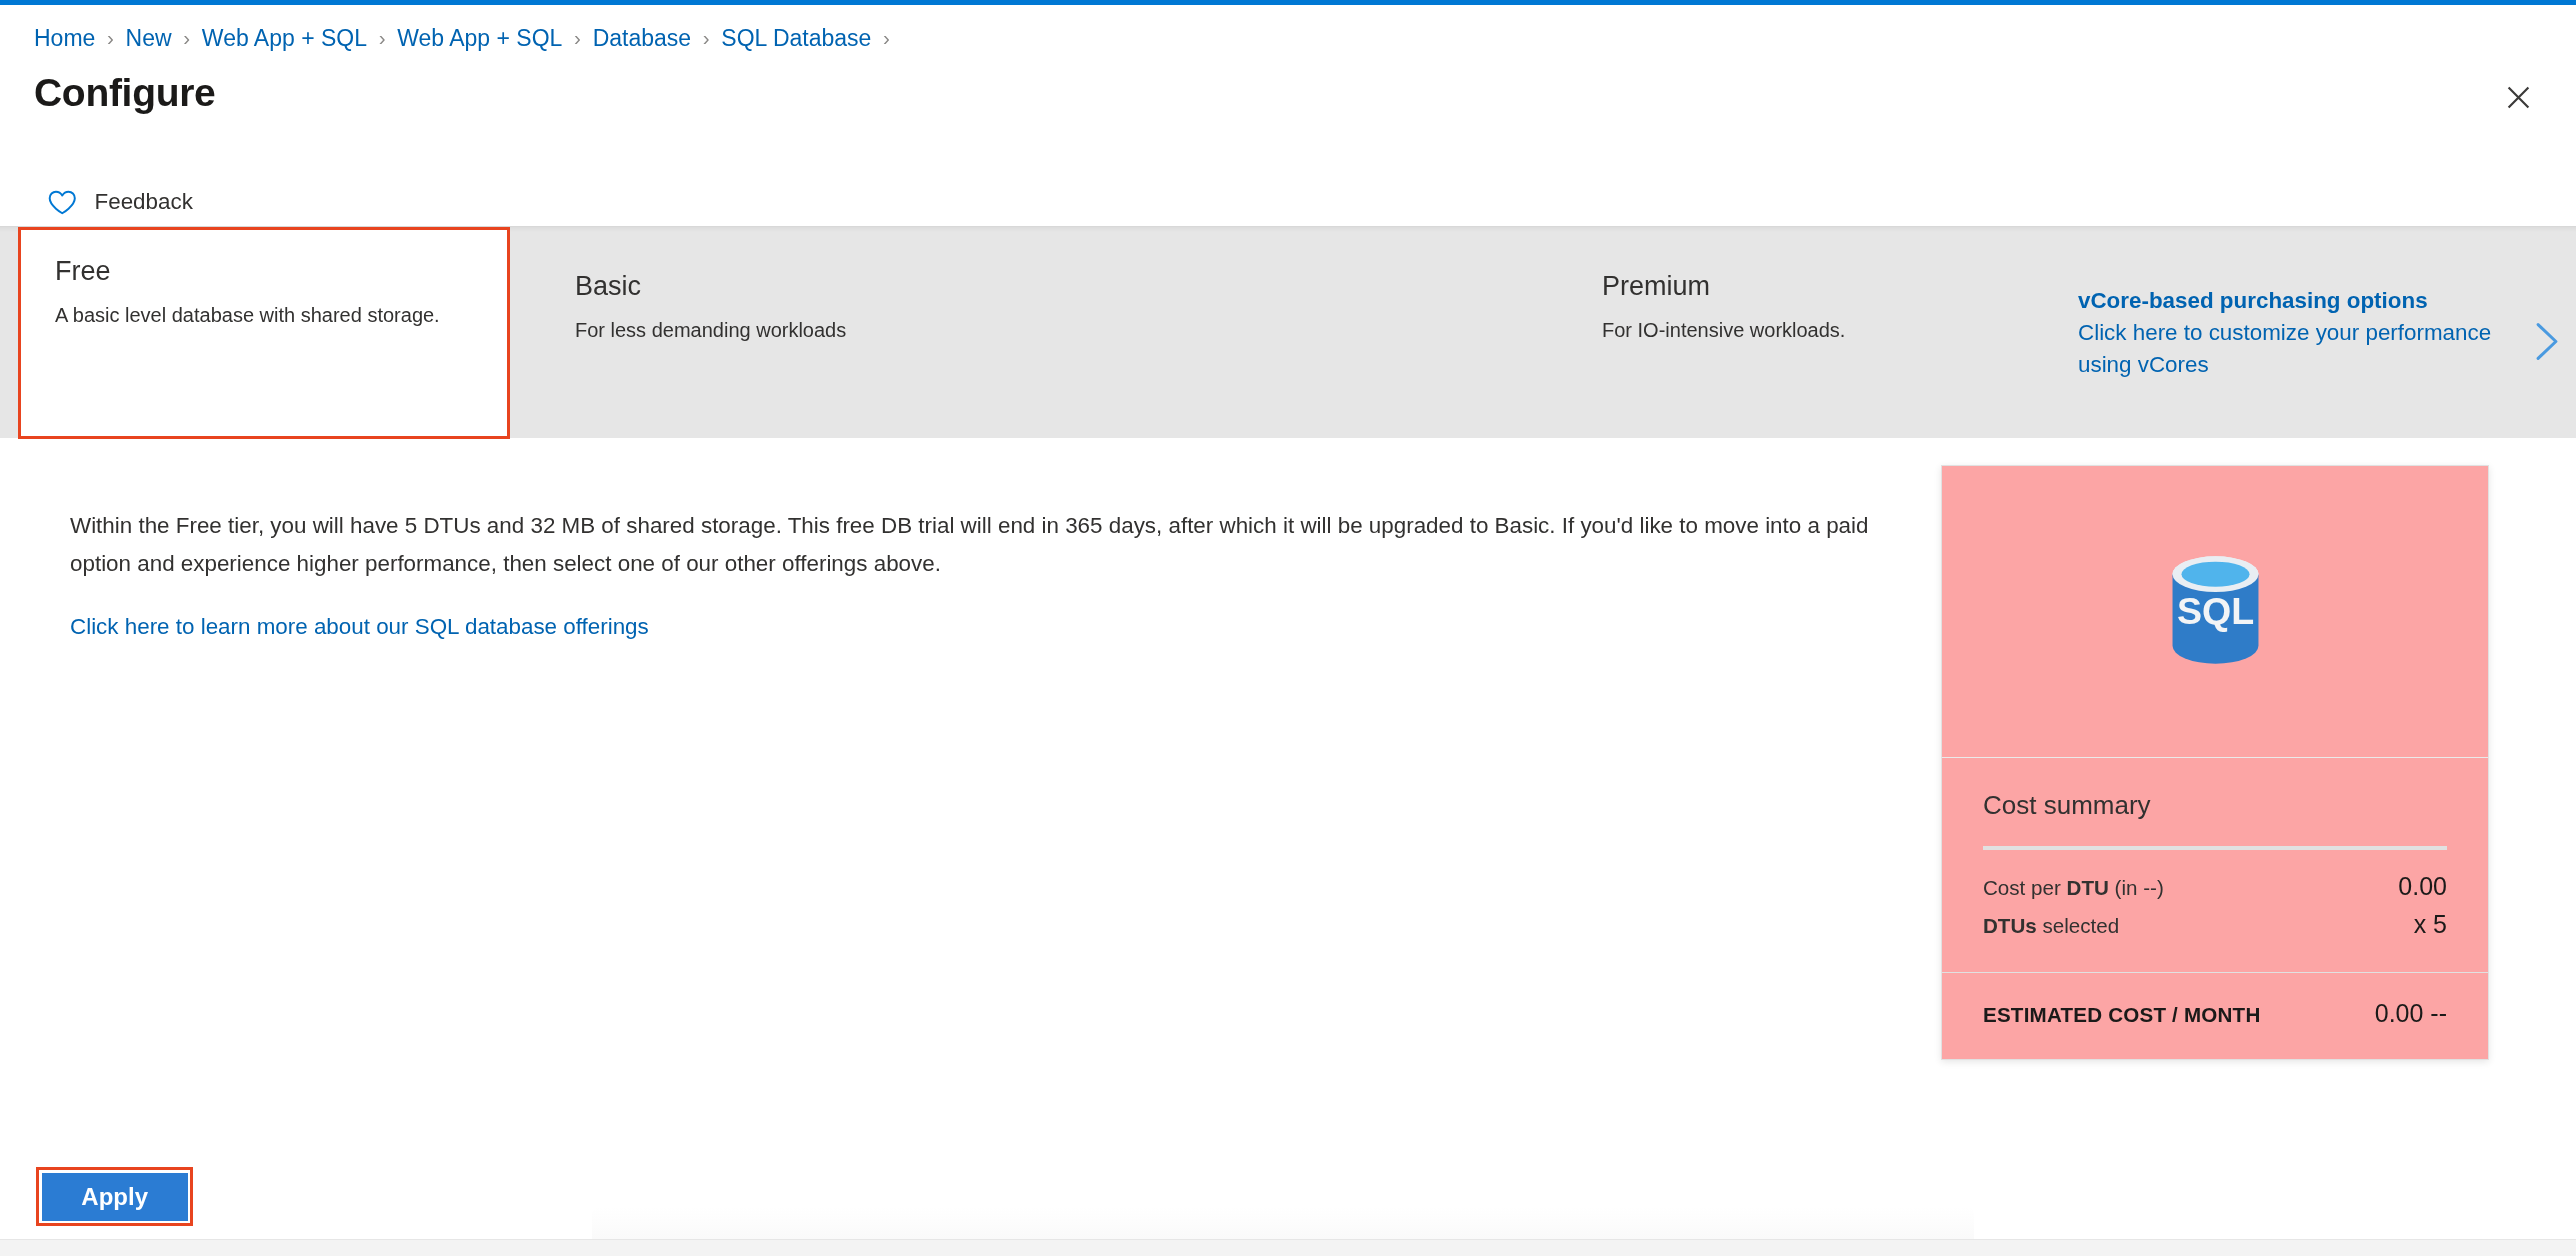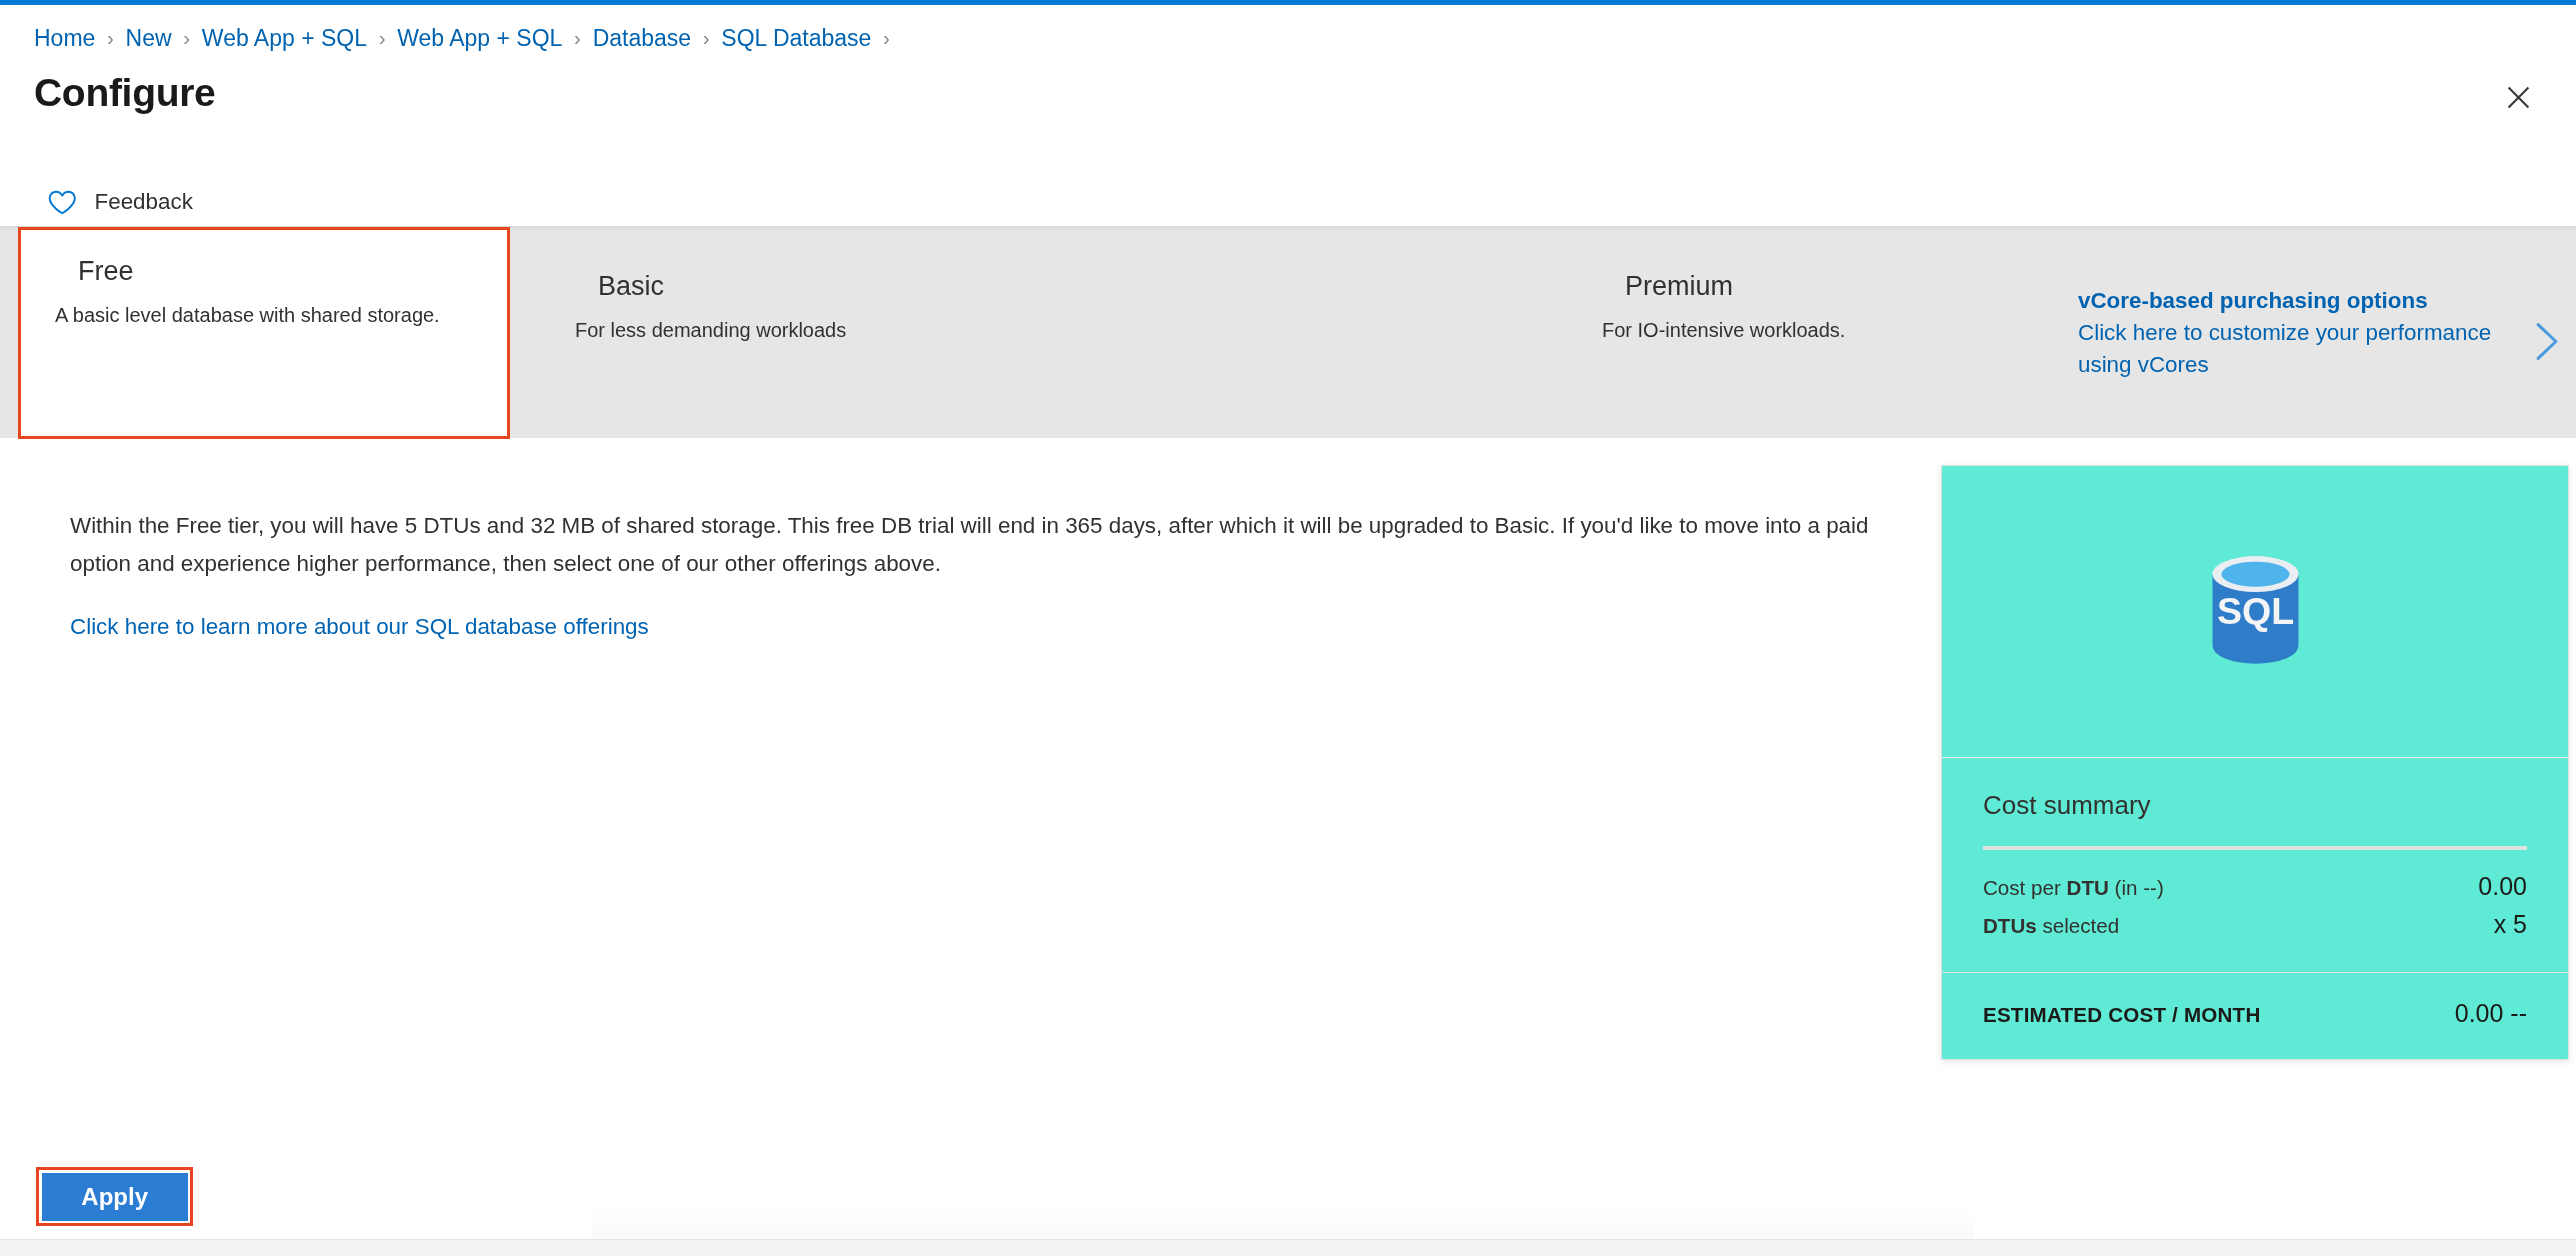--- a/index.html
+++ b/index.html
@@ -123,21 +123,20 @@
     top: 16px;
     height: 212px;
     padding: 25px 32px 0 36px;
   }
   .tier-card .tier-name {
     font-size: 27px;
     color: #323130;
     line-height: 36px;
     margin-bottom: 12.6px;
     font-weight: normal;
-    margin-left: 23px;
   }
   .tier-card .tier-desc {
     font-size: 20px;
     color: #323130;
     line-height: 27px;
   }
 
   
   .tier-card.selected {
     background: #ffffff;
@@ -203,22 +202,22 @@
     line-height: 34px;
     cursor: pointer;
     text-decoration: none;
   }
 
   
   .cost-card {
     position: absolute;
     top: 465px;
     left: 1941px;
-    width: 628px;
-    background: #5eead4;
+    width: 548px;
+    background: #fca5a5;
     border: 0.9px solid #e1e1e1;
     box-shadow: 0 1.8px 7.2px rgba(0,0,0,0.10);
   }
   .cost-hero {
     height: 292px;
     display: flex;
     align-items: center;
     justify-content: center;
     border-bottom: 0.9px solid #eaeaea;
   }

